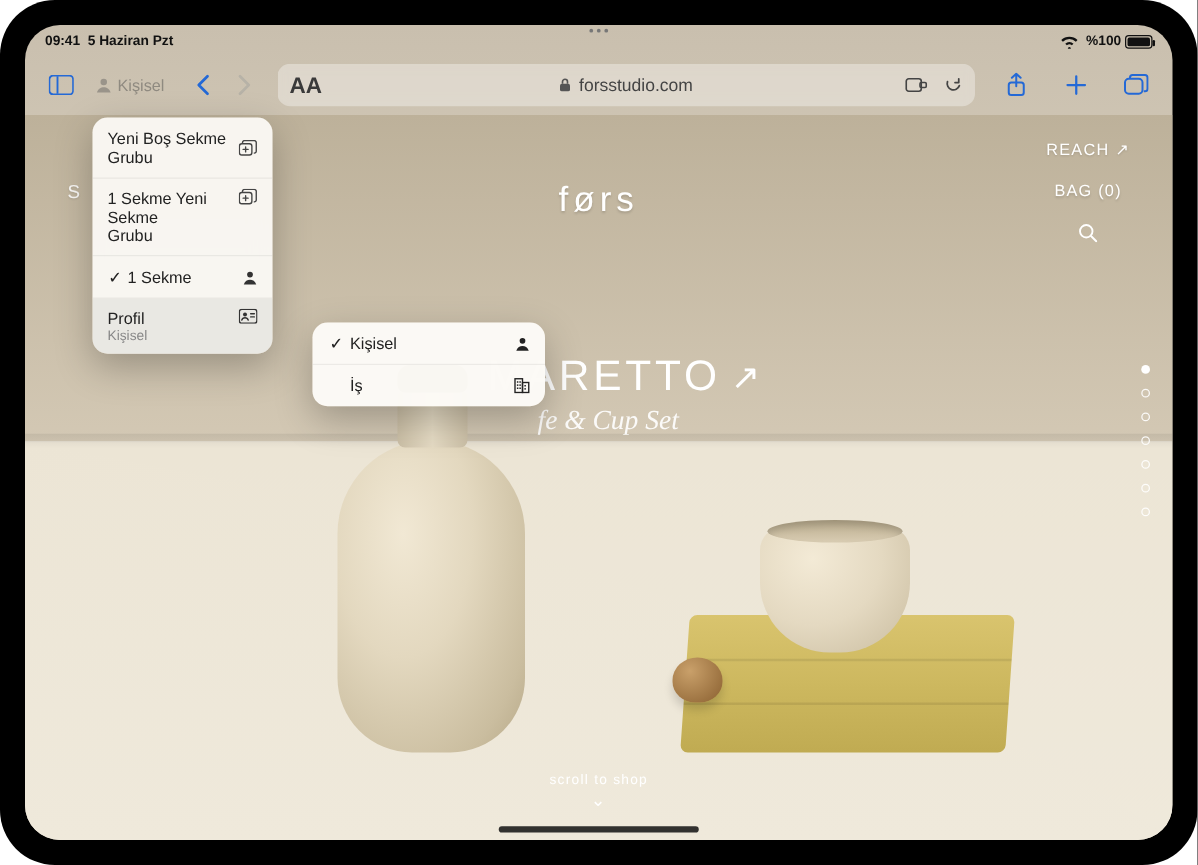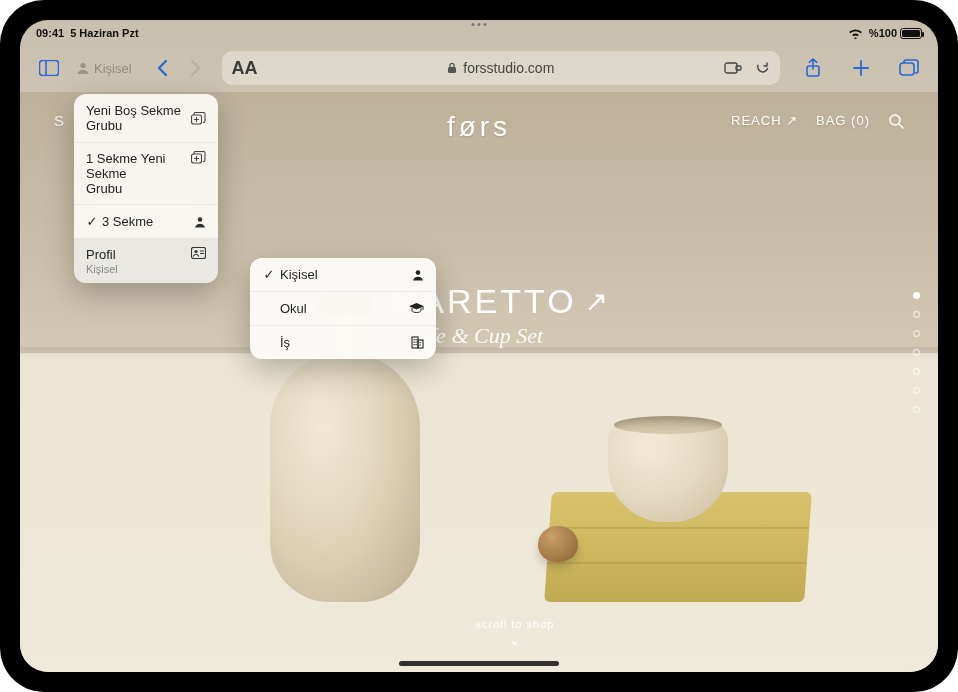--- a/index.html
+++ b/index.html
@@ -94,27 +94,27 @@
   .napkin { position:absolute; right:130px; bottom:70px; width:260px; height:110px; background:linear-gradient(180deg,#d9c46e 0%, #cdb85f 50%, #c0ab52 100%); border-radius:6px; transform:skewX(-4deg);}
   .napkin::before{content:"";position:absolute;left:0;right:0;top:32%;height:2px;background:rgba(0,0,0,0.08);}
   .napkin::after{content:"";position:absolute;left:0;right:0;top:64%;height:2px;background:rgba(0,0,0,0.08);}
   
   .site-header {
     position:absolute; top:20px; left:0; right:0; display:flex; align-items:center; justify-content:space-between;
     padding:0 34px; color:#fff; text-shadow:0 1px 2px rgba(0,0,0,0.15);
   }
   .site-menu { font-size:15px; letter-spacing:2px; font-weight:500; opacity:0.9;}
   .site-logo { font-size:28px; letter-spacing:4px; font-weight:400; position:absolute; left:50%; transform:translateX(-50%);margin-top:13px;}
-  .site-right { display:flex; gap:18px; align-items:center; font-size:13px; letter-spacing:1px;}
+  .site-right { display:flex; gap:18px; align-items:center; font-size:13px; letter-spacing:1px;flex-direction:column;}
   
   .hero-title { position:absolute; top:190px; left:370px; color:#fff; display:flex; flex-direction:column; gap:2px;}
   .hero-title .main { font-size:34px; letter-spacing:3px; font-weight:400; display:flex; align-items:center; gap:8px;}
   .hero-title .arrow { font-size:28px;}
   .hero-title .sub { font-family: Georgia, 'Times New Roman', serif; font-style:italic; font-size:22px; opacity:0.92; margin-left:40px;}
-  .scroll-hint { position:absolute; bottom:24px; left:50%; transform:translateX(-50%); color:#fff; font-size:11px; letter-spacing:1px; text-align:center;margin-left:36px;}
+  .scroll-hint { position:absolute; bottom:24px; left:50%; transform:translateX(-50%); color:#fff; font-size:11px; letter-spacing:1px; text-align:center;}
   .scroll-hint .chev { display:block; font-size:14px; margin-top:2px;}
   
   .dots { position:absolute; right:18px; top:200px; display:flex; flex-direction:column; gap:12px;}
   .dot { width:7px; height:7px; border-radius:50%; border:1px solid rgba(255,255,255,0.9);}
   .dot.filled { background:#fff;}
   
   .menu1 {
     position:absolute; top:74px; left:54px; width:144px;
     background:rgba(250,248,244,0.96); border-radius:12px; box-shadow:0 10px 30px rgba(0,0,0,0.25);
     overflow:hidden; font-size:13px; color:#222; backdrop-filter: blur(8px);
@@ -320,21 +320,21 @@
         </span>
         <span class="glyph">
           <svg width="15" height="13" viewBox="0 0 15 13">
               <rect x="0.5" y="3" width="10" height="9" rx="2" fill="none" stroke="#444" stroke-width="1.1"></rect>
               <path d="M3 3V2a1.5 1.5 0 011.5-1.5h8A1.5 1.5 0 0114 2v7a1.5 1.5 0 01-1.5 1.5H12" fill="none" stroke="#444" stroke-width="1.1"></path>
               <path d="M5.5 5.5v4M3.5 7.5h4" stroke="#444" stroke-width="1.1" stroke-linecap="round"></path>
             </svg>
         </span>
       </div>
       <div class="row">
-        <span class="label"><span class="check">✓</span><span>3 Sekme</span></span>
+        <span class="label"><span class="check">✓</span><span>1 Sekme</span></span>
         <span class="glyph">
           <svg width="12" height="12" viewBox="0 0 12 12">
               <circle cx="6" cy="3.6" r="2.3" fill="#333"></circle>
               <path d="M1 11.5c1-2.7 2.8-3.7 5-3.7s4 1 5 3.7z" fill="#333"></path>
             </svg>
         </span>
       </div>
       <div class="row highlight tall">
         <span class="label">
           <span>Profil</span>
@@ -353,31 +353,20 @@
     </div>
 
     <div class="menu2">
       <div class="row">
         <span class="check">✓</span>
         <span class="label">Kişisel</span>
         <span class="glyph">
           <svg width="12" height="12" viewBox="0 0 12 12">
               <circle cx="6" cy="3.6" r="2.3" fill="#222"></circle>
               <path d="M1 11.5c1-2.7 2.8-3.7 5-3.7s4 1 5 3.7z" fill="#222"></path>
-            </svg>
-        </span>
-      </div>
-      <div class="row">
-        <span class="check"></span>
-        <span class="label">Okul</span>
-        <span class="glyph">
-          <svg width="15" height="11" viewBox="0 0 15 11">
-              <path d="M7.5 0L0 3.2l7.5 3.2L15 3.2z" fill="#222"></path>
-              <path d="M3 5v2.5c0 1 2 2 4.5 2s4.5-1 4.5-2V5" fill="none" stroke="#222" stroke-width="1"></path>
-              <line x1="14" y1="3.5" x2="14" y2="7" stroke="#222" stroke-width="1"></line>
             </svg>
         </span>
       </div>
       <div class="row">
         <span class="check"></span>
         <span class="label">İş</span>
         <span class="glyph">
           <svg width="13" height="13" viewBox="0 0 13 13">
               <rect x="1" y="1" width="6" height="11" fill="none" stroke="#222" stroke-width="1.1"></rect>
               <rect x="7" y="4" width="5" height="8" fill="none" stroke="#222" stroke-width="1.1"></rect>

